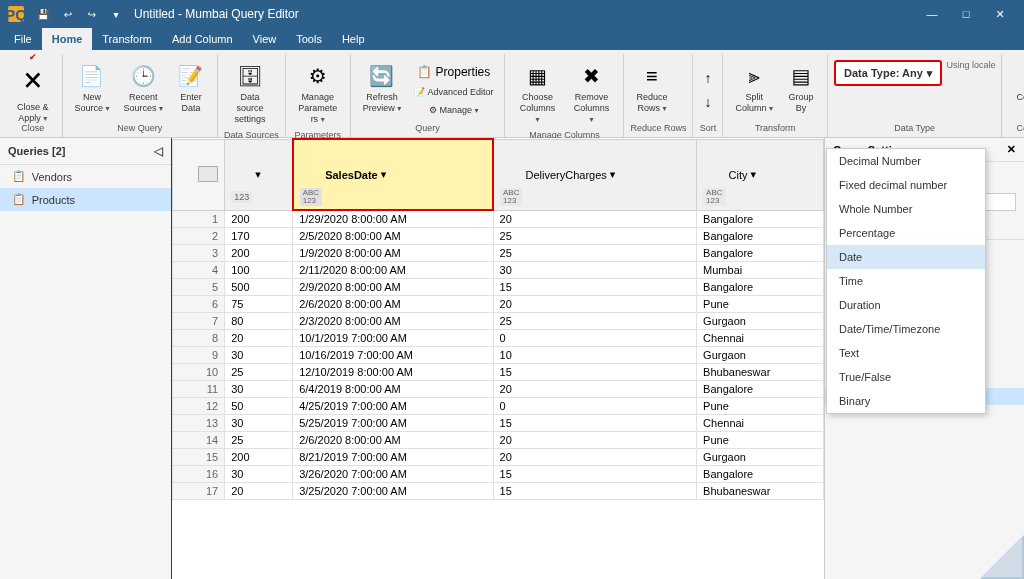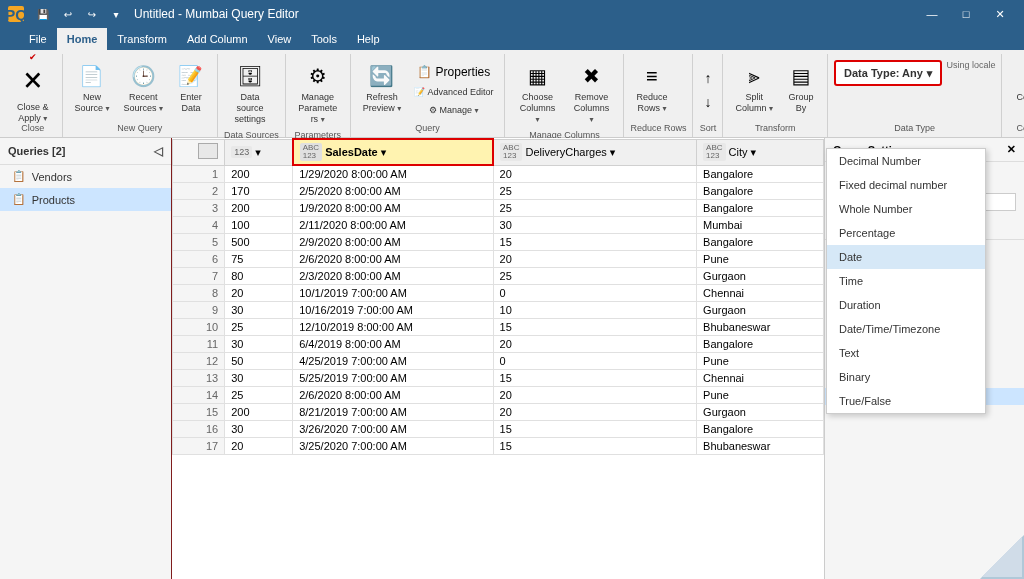--- a/index.html
+++ b/index.html
@@ -8,21 +8,21 @@
     
     .title-bar { background: #2c5f8a; height: 28px; display: flex; align-items: center; padding: 0 8px; color: white; font-size: 12px; }
     .title-bar .app-icon { width: 16px; height: 16px; background: #f5a623; border-radius: 2px; margin-right: 6px; display: flex; align-items: center; justify-content: center; font-size: 15px; color: #2c5f8a; font-weight: bold; }
     .title-bar .title-text { flex: 1; font-size: 12px; }
     .title-bar .win-buttons { display: flex; gap: 2px; }
     .win-btn { width: 32px; height: 20px; display: flex; align-items: center; justify-content: center; color: white; font-size: 11px; cursor: pointer; }
     .quick-access { display: flex; align-items: center; gap: 4px; margin-right: 8px; }
     .qa-btn { width: 20px; height: 20px; display: flex; align-items: center; justify-content: center; color: white; font-size: 10px; }
 
     
-    .ribbon-tabs { background: #2c5f8a; display: flex; align-items: flex-start; padding-left: 19px; height: 22px; }
+    .ribbon-tabs { background: #2c5f8a; display: flex; align-items: flex-start; padding-left: 4px; height: 22px; }
     .ribbon-tab { padding: 3px 10px; font-size: 11px; color: white; cursor: pointer; height: 22px; display: flex; align-items: center; }
     .ribbon-tab.active { background: #f0f0f0; color: #2c5f8a; font-weight: 600; }
 
     
     .ribbon { background: #f0f0f0; border-bottom: 1px solid #ccc; display: flex; align-items: stretch; padding: 4px 4px 0 4px; height: 88px; gap: 0; }
     .ribbon-group { display: flex; flex-direction: column; border-right: 1px solid #d0d0d0; padding: 0 6px 2px 6px; min-width: fit-content; }
     .ribbon-group-content { display: flex; align-items: flex-start; flex: 1; gap: 2px; padding-top: 4px; }
     .ribbon-group-label { font-size: 9px; color: #555; text-align: center; margin-top: auto; padding-top: 2px; padding-bottom: 2px; }
     .ribbon-btn { display: flex; flex-direction: column; align-items: center; justify-content: flex-start; padding: 3px 5px; cursor: pointer; border: 1px solid transparent; border-radius: 2px; min-width: 36px; max-width: 52px; gap: 2px; }
     .ribbon-btn .btn-icon { width: 28px; height: 28px; display: flex; align-items: center; justify-content: center; font-size: 20px; }
@@ -54,21 +54,21 @@
     
     .center-area { flex: 1; display: flex; flex-direction: column; overflow: hidden; background: white; }
 
     
     .table-container { flex: 1; overflow: auto; }
     table { border-collapse: collapse; font-size: 11px; width: 100%; }
     th { background: #f0f0f0; border: 1px solid #d0d0d0; padding: 3px 6px; text-align: left; font-weight: normal; font-size: 11px; white-space: nowrap; position: sticky; top: 0; z-index: 5; }
     th.salesdate-header { background: #fff3b0; border: 2px solid #e00 !important; }
     td { border: 1px solid #e0e0e0; padding: 2px 6px; white-space: nowrap; }
     .row-num { background: #f5f5f5; color: #666; text-align: right; min-width: 28px; }
-    .col-type { font-size: 9px; color: #666; background: #e8e8e8; padding: 1px 3px; border-radius: 2px; }
+    .col-type { font-size: 9px; color: #666; background: #e8e8e8; padding: 1px 3px; border-radius: 2px; margin-top: 45px; }
     .th-inner { display: flex; align-items: center; gap: 3px; }
 
     
     .right-panel { width: 200px; background: #f5f5f5; border-left: 1px solid #ccc; display: flex; flex-direction: column; font-size: 11px; }
     .right-panel-header { padding: 5px 8px; font-weight: 600; display: flex; align-items: center; justify-content: space-between; border-bottom: 1px solid #ddd; }
     .right-section { padding: 5px 8px; }
     .right-section-title { font-weight: 700; font-size: 11px; color: #333; margin-bottom: 3px; }
     .prop-label { font-size: 10px; color: #666; }
     .prop-input { width: 100%; border: 1px solid #ccc; height: 18px; font-size: 10px; padding: 0 3px; margin-bottom: 4px; }
     .steps-list { overflow-y: auto; }
@@ -263,22 +263,22 @@
 <div class="dropdown-menu">
   <div class="dropdown-item">Decimal Number</div>
   <div class="dropdown-item">Fixed decimal number</div>
   <div class="dropdown-item">Whole Number</div>
   <div class="dropdown-item">Percentage</div>
   <div class="dropdown-item highlighted" style="background:#d6e8f7;">Date</div>
   <div class="dropdown-item">Time</div>
   <div class="dropdown-item">Duration</div>
   <div class="dropdown-item">Date/Time/Timezone</div>
   <div class="dropdown-item">Text</div>
+  <div class="dropdown-item">True/False</div>
   <div class="dropdown-item">Binary</div>
-  <div class="dropdown-item">True/False</div>
 </div>
 
 <div class="main-area">
 
   <div class="left-panel">
     <div class="left-panel-header">
       <span>Queries [2]</span>
       <span class="collapse-btn">◁</span>
     </div>
     <div class="queries-list">

